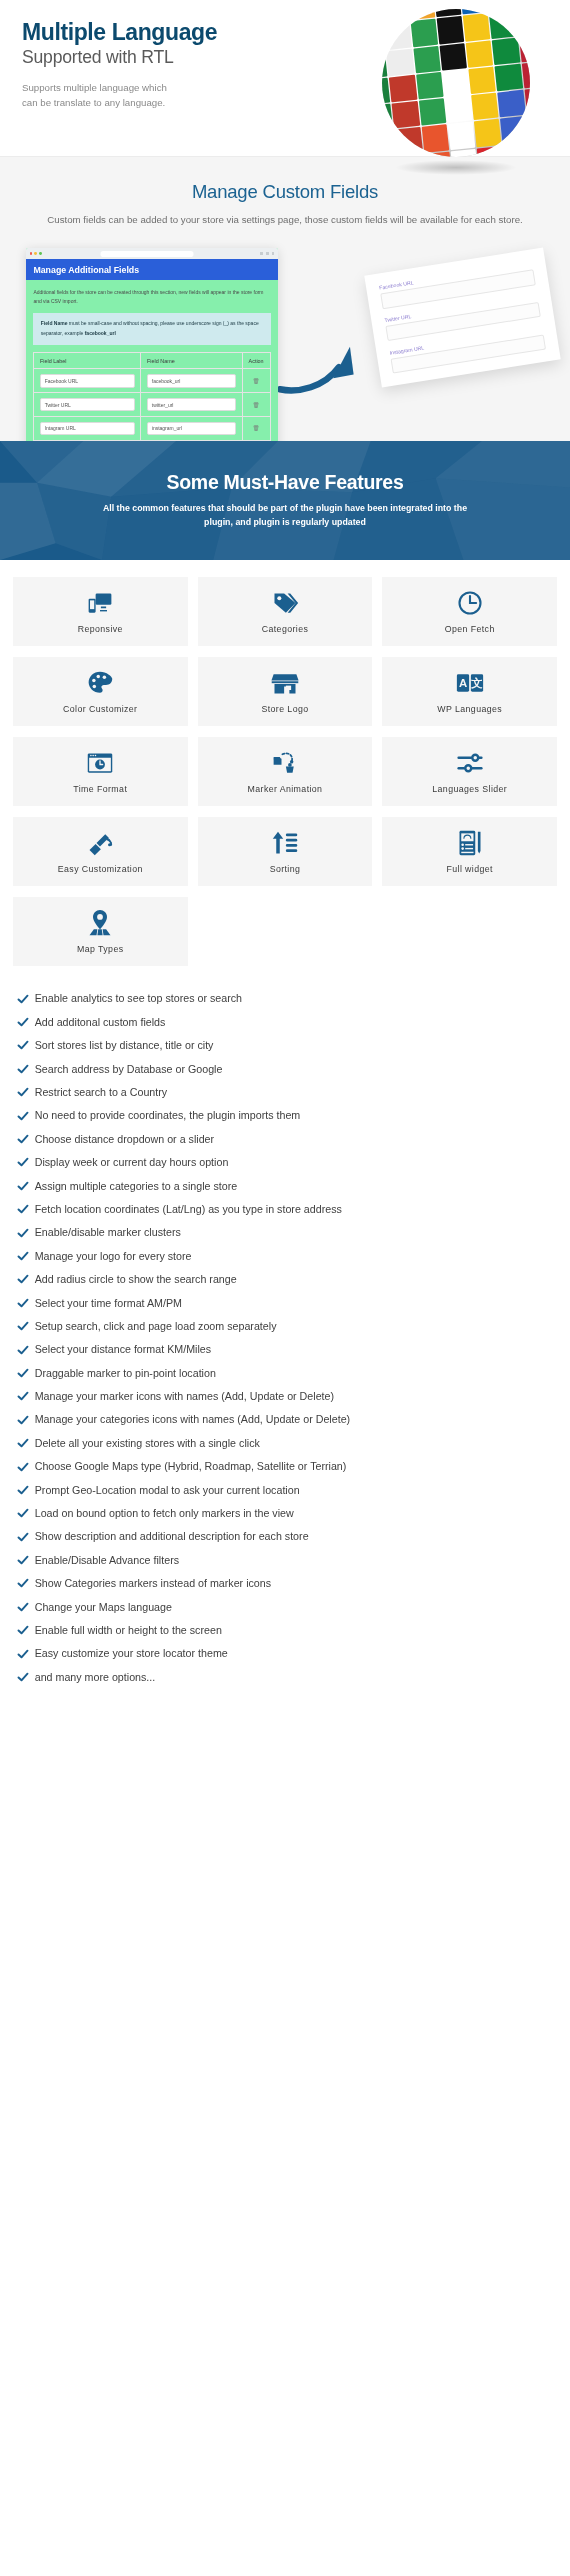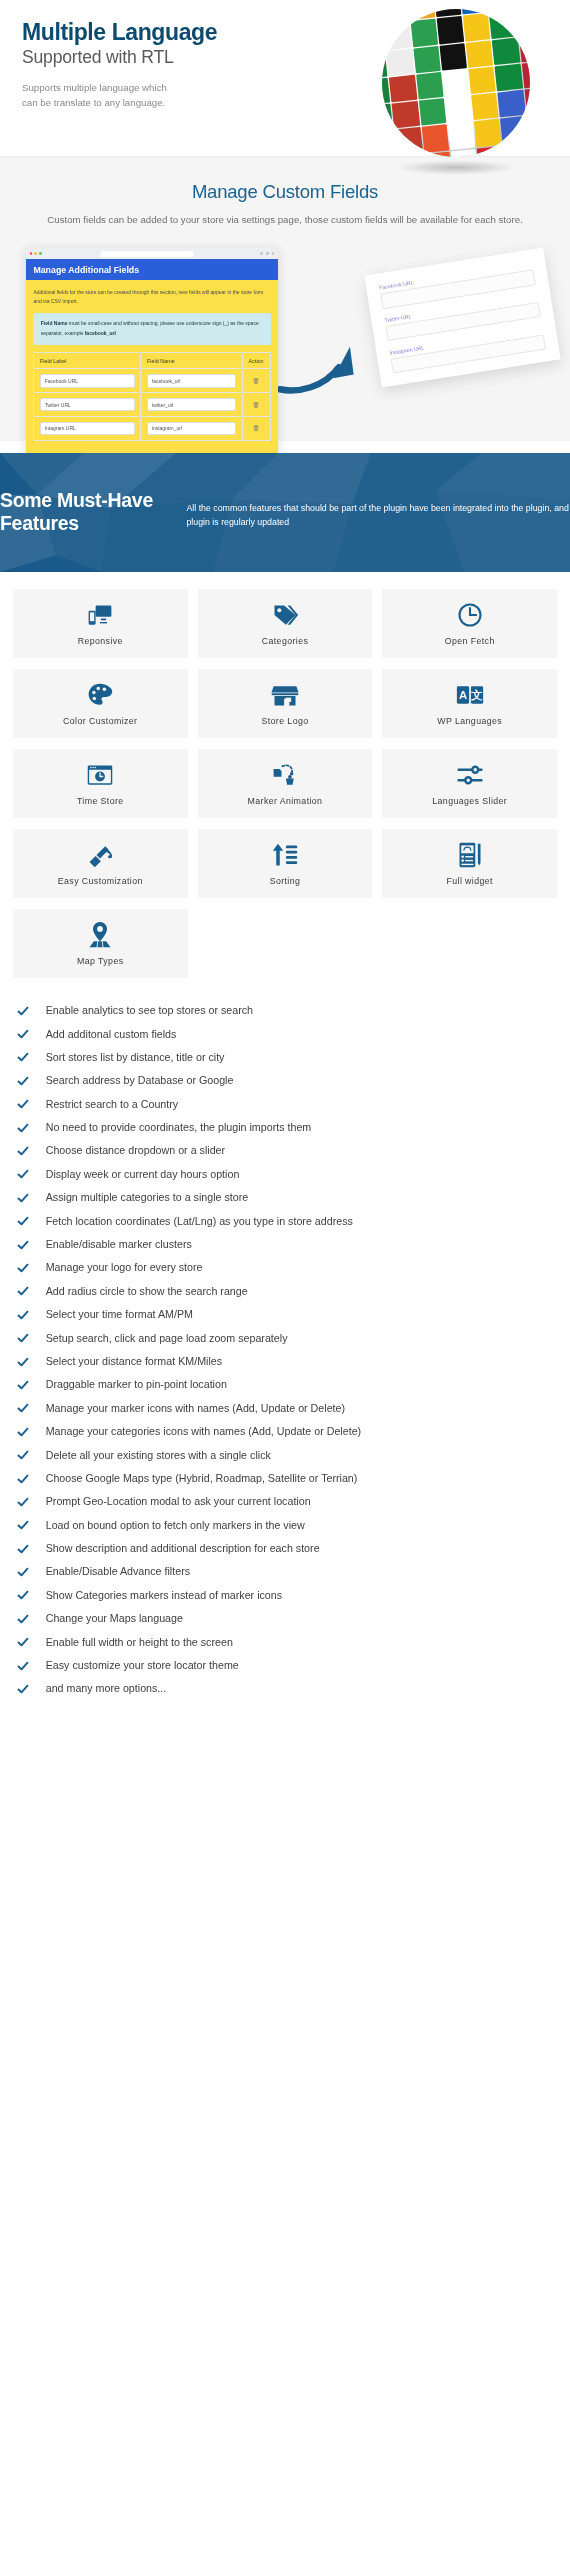--- a/index.html
+++ b/index.html
@@ -95,21 +95,21 @@
     position: relative;
     height: 176px;
     margin-top: 13px;
   }
 
   
   .browser {
     position: absolute;
     left: 26px; top: 7.4px;
     width: 252px;
-    background: #fde047;
+    background: #86efac;
     box-shadow: 0 2.8px 11px rgba(0,0,0,.14);
     border-radius: 1.9px;
   }
   .browser-bar {
     height: 11px;
     background: #eceff1;
     border-radius: 1.9px 1.9px 0 0;
     display: flex; align-items: center;
     padding: 0 3.7px; gap: 1.9px;
     position: relative;
@@ -170,31 +170,31 @@
   .tilt-label { font-size: 5.2px; color:#8e7fd0; margin-bottom: 2.8px; }
   .tilt-input { height: 15.8px; border:0.9px solid #e6e6e6; background:#fcfcfc; border-radius:1.9px; }
   .arrow-svg { position:absolute; left: 278px; top: 100px; }
 
   
   .banner {
     position: relative;
     height: 119px;
     background: #1a5a8a;
     overflow: hidden;
-    display:flex; flex-direction:row;
-    align-items:center; justify-content:center;margin-top:12px;
+    display:flex; flex-direction:column;
+    align-items:center; justify-content:center;
   }
   .banner svg.poly { position:absolute; inset:0; width:100%; height:100%; }
   .banner-title {
     position:relative; z-index:2;
     color:#fff; font-size:19.5px; font-weight:700; letter-spacing:-0.3px;
   }
   .banner-desc {
     position:relative; z-index:2;
-    color:#fff; font-size:8.8px; font-weight:400; text-align:left;
+    color:#fff; font-size:8.8px; font-weight:700; text-align:center;
     line-height:1.55; margin-top:7.4px; max-width: 389px;
   }
 
   
   .grid {
     padding: 16.7px 13px 9.3px;
     display: grid;
     grid-template-columns: repeat(3, 1fr);
     gap: 11px 10.2px;
   }
@@ -205,22 +205,22 @@
     align-items:center; justify-content:center;
     gap: 6.5px;
   }
   .cell .ic { color:#1b5f8f; display:flex; align-items:center; justify-content:center; height:30px; }
   .cell .lb { font-size: 8.8px; color:#3a3a3a; letter-spacing:0.4px; }
 
   
   .checklist { padding: 15px 16.7px 28px 16.7px; }
   .ck {
     display: flex;
-    align-items: center;
-    gap: 17px;
+    align-items: flex-end;
+    gap: 6px;
     margin-bottom: 6.5px;
   }
   .ck .tick { flex: 0 0 auto; color:#1b5f8f; line-height: 1; padding-top: 1.9px; }
   .ck .txt { font-size: 10.7px; color:#404040; line-height: 1.52; }
 </style>
 </head>
 <body>
 
 <section class="hero">
   <h1 class="hero-title">Multiple Language</h1>
@@ -471,21 +471,21 @@
         <svg width="28" height="28" viewBox="0 0 32 32" fill="currentColor">
           <rect x="2" y="5" width="28" height="22" rx="1.6"></rect>
           <rect x="3.6" y="10" width="24.8" height="15.4" fill="#f5f5f5"></rect>
           <circle cx="5.6" cy="7.5" r="0.9" fill="#f5f5f5"></circle>
           <circle cx="8.2" cy="7.5" r="0.9" fill="#f5f5f5"></circle>
           <circle cx="10.8" cy="7.5" r="0.9" fill="#f5f5f5"></circle>
           <circle cx="16" cy="17.7" r="5.6"></circle>
           <path d="M16 13.7v4h3" stroke="#f5f5f5" stroke-width="1.5" fill="none" stroke-linecap="round"></path>
         </svg>
       </div>
-      <div class="lb">Time Store</div>
+      <div class="lb">Time Format</div>
     </div>
     <div class="cell">
       <div class="ic">
         <svg width="28" height="28" viewBox="0 0 32 32" fill="currentColor">
           <path d="M3 9h7l1.6 2.6H3z"></path>
           <rect x="3" y="11" width="9" height="7"></rect>
           <path d="M13 6 C20 3, 25 7, 24 13" stroke="currentColor" stroke-width="2" fill="none" stroke-dasharray="2.4 2.4" stroke-linecap="round"></path>
           <circle cx="23.6" cy="14.6" r="2"></circle>
           <path d="M17 20h9l-1.4 7h-6.2L17 20z"></path>
           <circle cx="21.6" cy="18.2" r="2.1"></circle>

